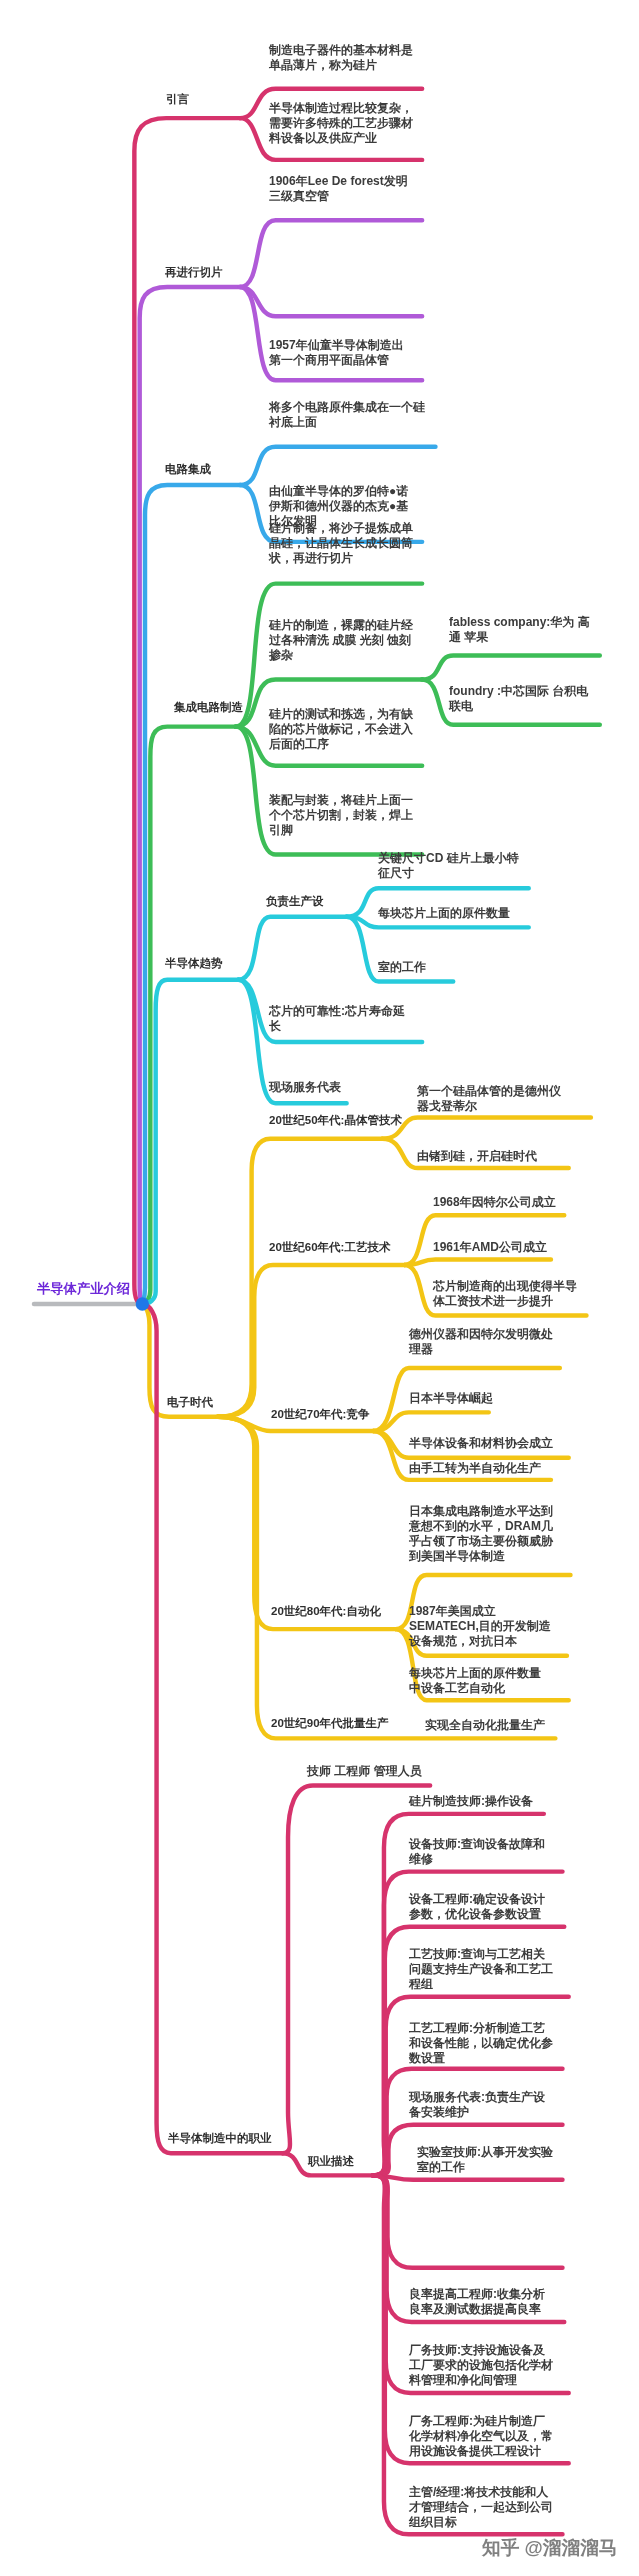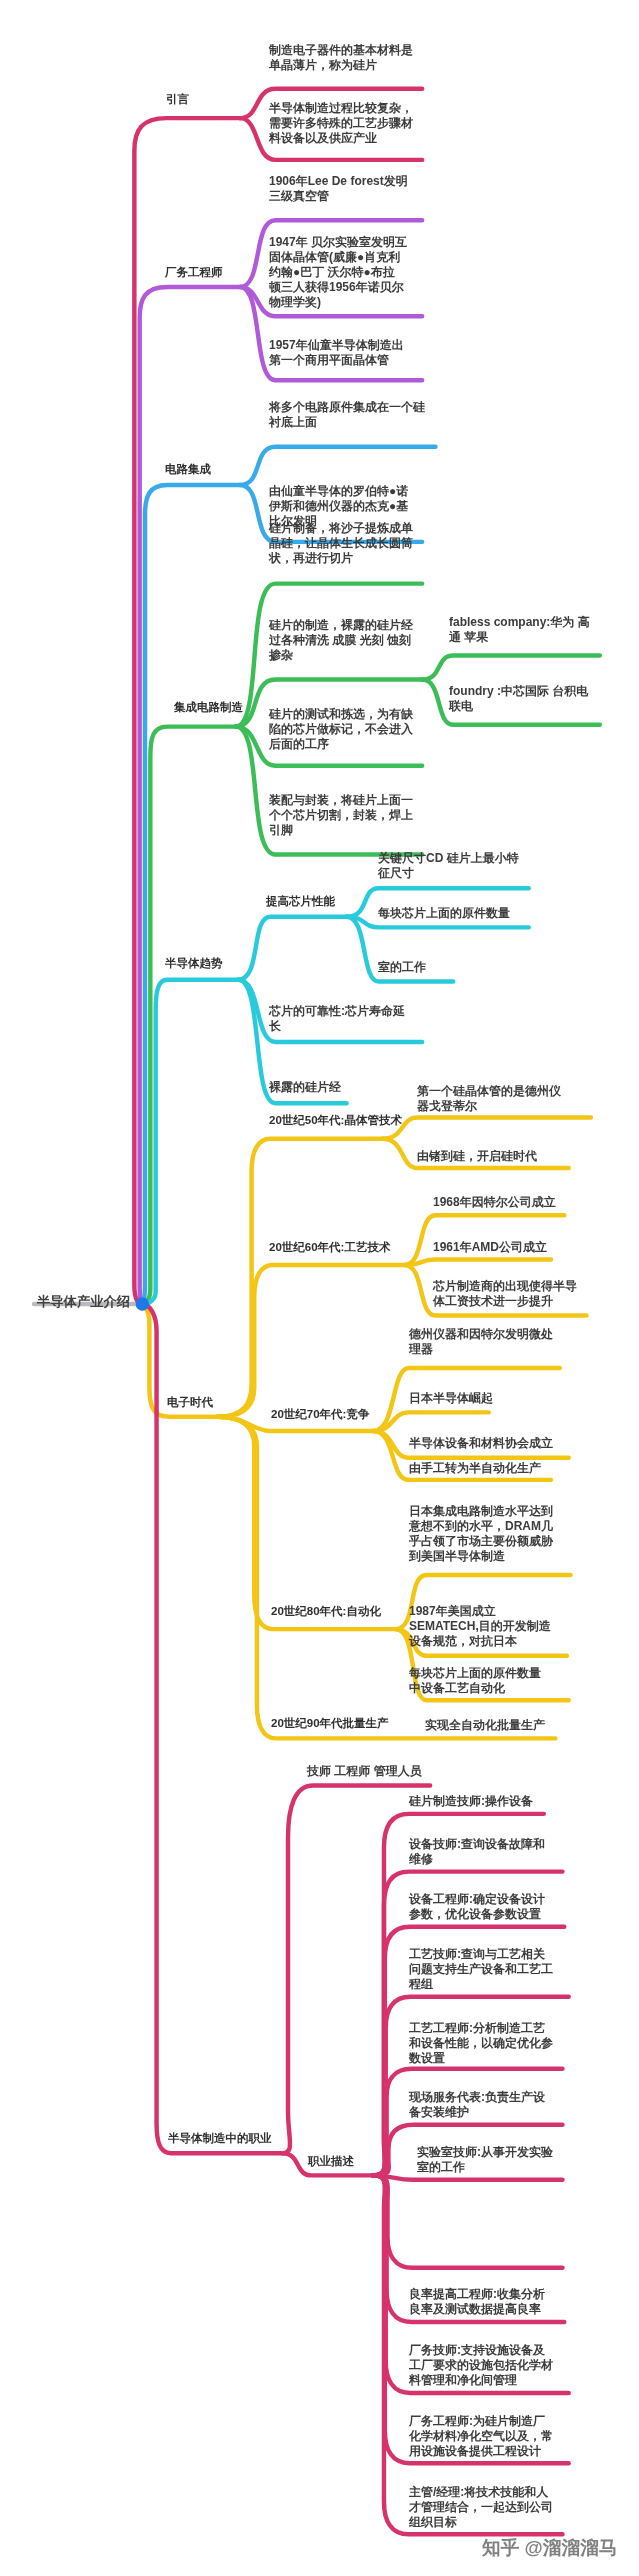--- a/index.html
+++ b/index.html
@@ -3,21 +3,21 @@
 <meta charset="utf-8">
 <style>
   html,body{margin:0;padding:0;background:#ffffff;}
   #canvas{position:relative;width:640px;height:2576px;background:#ffffff;overflow:hidden;
           font-family:"Liberation Sans","DejaVu Sans",sans-serif;}
   #wires{position:absolute;left:0;top:0;width:640px;height:2576px;}
   .node{position:absolute;font-size:12px;line-height:15px;font-weight:600;color:#3c3c3c;
         white-space:pre-line;}
   .blabel{position:absolute;font-size:11.5px;line-height:15px;font-weight:600;color:#2f2f2f;
         white-space:pre-line;}
-  .root-label{position:absolute;font-size:13.3px;font-weight:700;color:#404040;white-space:nowrap;margin-top:13px;}
+  .root-label{position:absolute;font-size:13.3px;font-weight:700;color:#6d28d9;white-space:nowrap;}
   .watermark{position:absolute;font-size:18.7px;font-weight:700;color:#737373;opacity:.9;white-space:nowrap;}
 </style>
 </head>
 <body>
 
 <div id="canvas">
 
   <svg id="wires" viewBox="0 0 720 2900" fill="none" stroke-width="5" stroke-linecap="round" stroke-linejoin="round">
 
     <g stroke="#b8babd">
@@ -107,28 +107,23 @@
 
   <div class="root-label" style="left:37px;top:1280px;">半导体产业介绍</div>
 
   <div class="blabel" style="left:166px;top:92px;">引言</div>
   <div class="node" style="left:269px;top:43px;">制造电子器件的基本材料是
 单晶薄片，称为硅片</div>
   <div class="node" style="left:269px;top:101px;">半导体制造过程比较复杂，
 需要许多特殊的工艺步骤材
 料设备以及供应产业</div>
 
-  <div class="blabel" style="left:165px;top:265px;">厂务工程师</div>
+  <div class="blabel" style="left:165px;top:265px;">再进行切片</div>
   <div class="node" style="left:269px;top:174px;">1906年Lee De forest发明
 三级真空管</div>
-  <div class="node" style="left:269px;top:235px;">1947年 贝尔实验室发明互
-固体晶体管(威廉●肖克利
-约翰●巴丁 沃尔特●布拉
-顿三人获得1956年诺贝尔
-物理学奖)</div>
   <div class="node" style="left:269px;top:338px;">1957年仙童半导体制造出
 第一个商用平面晶体管</div>
 
   <div class="blabel" style="left:165px;top:462px;">电路集成</div>
   <div class="node" style="left:269px;top:400px;">将多个电路原件集成在一个硅
 衬底上面</div>
   <div class="node" style="left:269px;top:484px;">由仙童半导体的罗伯特●诺
 伊斯和德州仪器的杰克●基
 比尔发明</div>
 
@@ -144,28 +139,28 @@
   <div class="node" style="left:449px;top:684px;">foundry :中芯国际 台积电
 联电</div>
   <div class="node" style="left:269px;top:707px;">硅片的测试和拣选，为有缺
 陷的芯片做标记，不会进入
 后面的工序</div>
   <div class="node" style="left:269px;top:793px;">装配与封装，将硅片上面一
 个个芯片切割，封装，焊上
 引脚</div>
 
   <div class="blabel" style="left:165px;top:956px;">半导体趋势</div>
-  <div class="blabel" style="left:266px;top:894px;">提高芯片性能</div>
+  <div class="blabel" style="left:266px;top:894px;">负责生产设</div>
   <div class="node" style="left:378px;top:851px;">关键尺寸CD 硅片上最小特
 征尺寸</div>
   <div class="node" style="left:378px;top:906px;">每块芯片上面的原件数量</div>
   <div class="node" style="left:378px;top:960px;">室的工作</div>
   <div class="node" style="left:269px;top:1004px;">芯片的可靠性:芯片寿命延
 长</div>
-  <div class="node" style="left:269px;top:1080px;">裸露的硅片经</div>
+  <div class="node" style="left:269px;top:1080px;">现场服务代表</div>
 
   <div class="blabel" style="left:167px;top:1395px;">电子时代</div>
 
   <div class="blabel" style="left:269px;top:1113px;">20世纪50年代:晶体管技术</div>
   <div class="node" style="left:417px;top:1084px;">第一个硅晶体管的是德州仪
 器戈登蒂尔</div>
   <div class="node" style="left:417px;top:1149px;">由锗到硅，开启硅时代</div>
 
   <div class="blabel" style="left:269px;top:1240px;">20世纪60年代:工艺技术</div>
   <div class="node" style="left:433px;top:1195px;">1968年因特尔公司成立</div>

